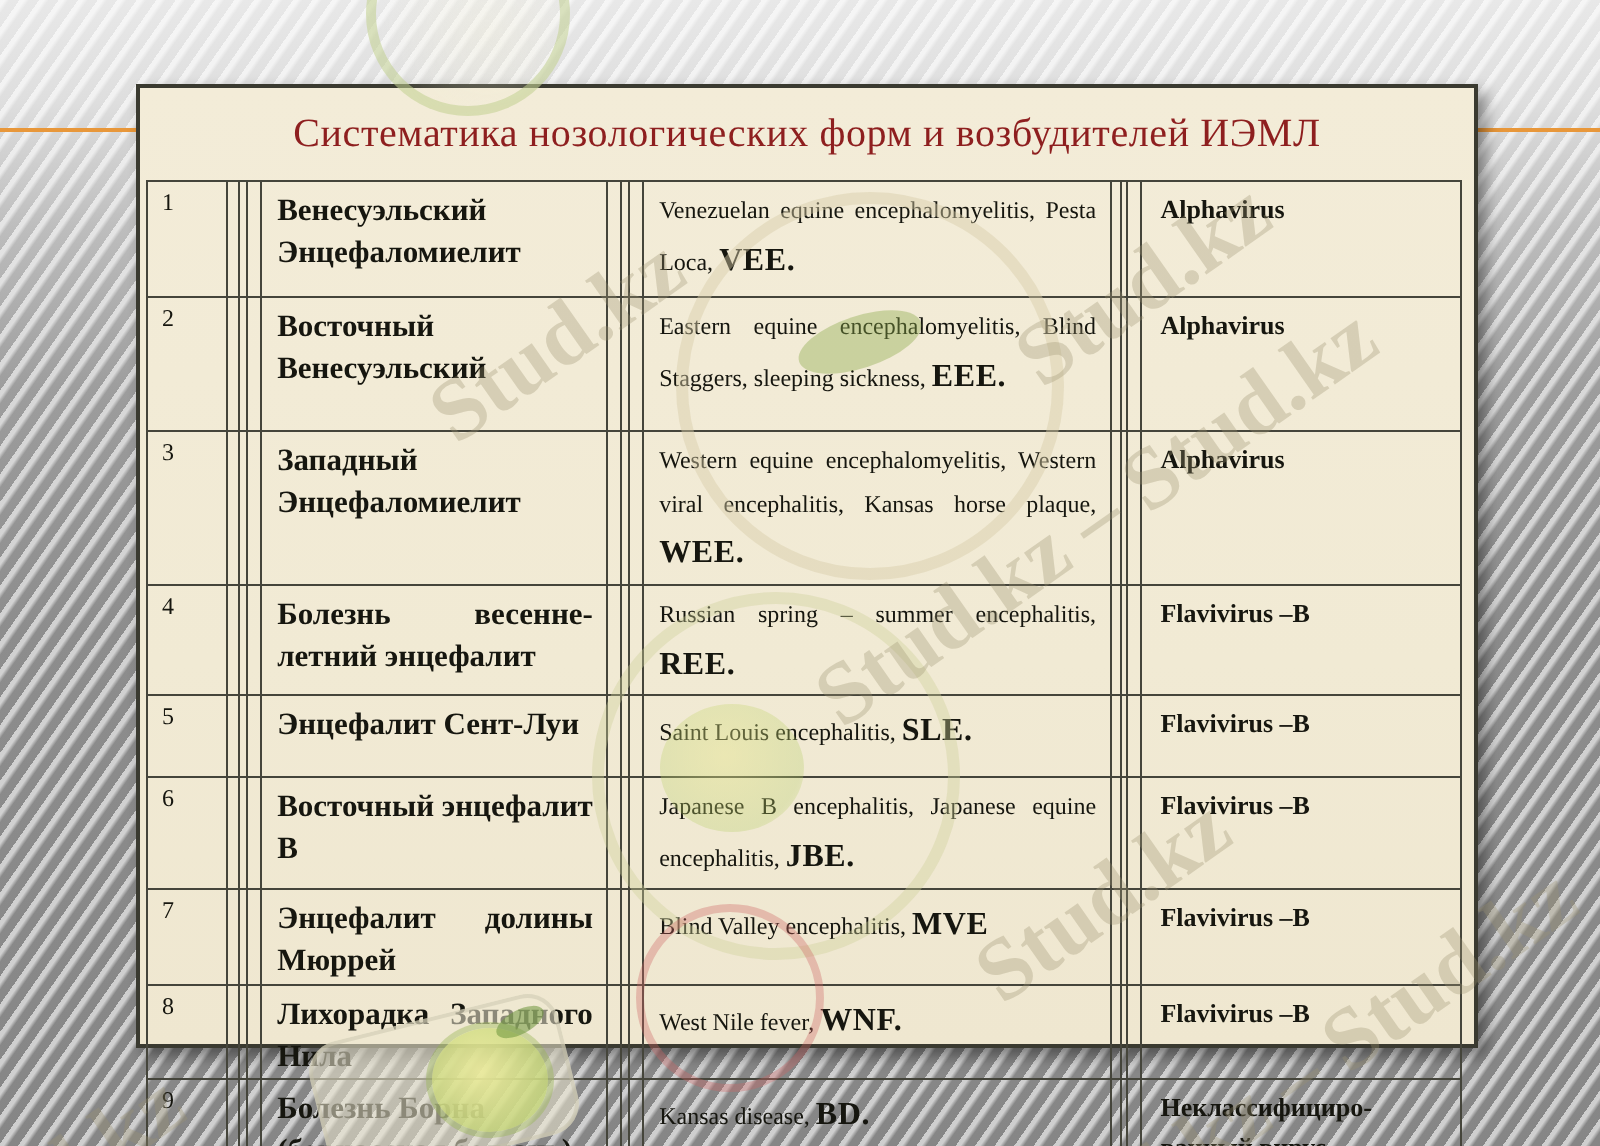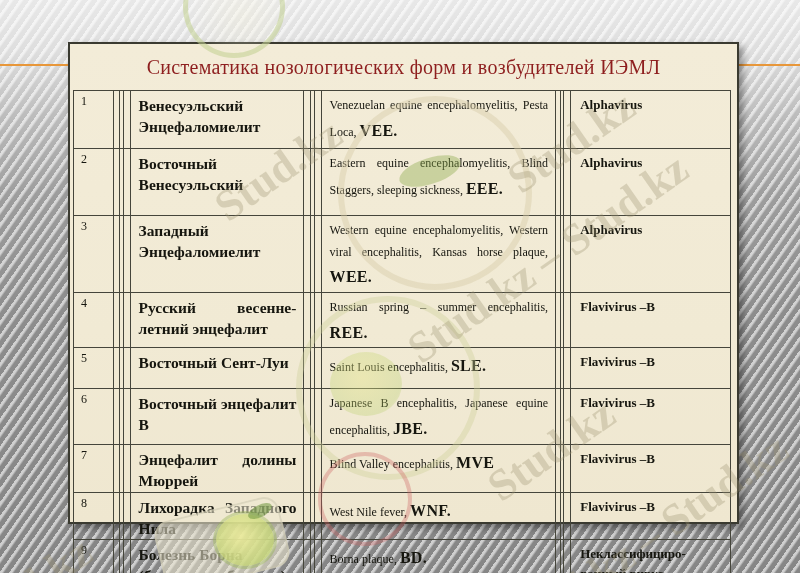--- a/index.html
+++ b/index.html
@@ -122,36 +122,36 @@
         <td class="sp"></td>
           <td class="sp"></td>
           <td class="sp"></td>
         <td class="virus">Alphavirus</td>
       </tr>
       <tr class="r4">
         <td class="num">4</td>
         <td class="sp"></td>
           <td class="sp"></td>
           <td class="sp"></td>
-        <td class="name justify">Русский весенне-летний энцефалит</td>
+        <td class="name justify">Болезнь весенне-летний энцефалит</td>
         <td class="sp"></td>
           <td class="sp"></td>
           <td class="sp"></td>
         <td class="eng"><span>Russian spring – summer encephalitis,</span> <span class="abbr">REE.</span></td>
         <td class="sp"></td>
           <td class="sp"></td>
           <td class="sp"></td>
         <td class="virus">Flavivirus –B</td>
       </tr>
       <tr class="r5">
         <td class="num">5</td>
         <td class="sp"></td>
           <td class="sp"></td>
           <td class="sp"></td>
-        <td class="name">Восточный Сент-Луи</td>
+        <td class="name">Энцефалит Сент-Луи</td>
         <td class="sp"></td>
           <td class="sp"></td>
           <td class="sp"></td>
         <td class="eng"><span>Saint Louis encephalitis,</span> <span class="abbr">SLE.</span></td>
         <td class="sp"></td>
           <td class="sp"></td>
           <td class="sp"></td>
         <td class="virus">Flavivirus –B</td>
       </tr>
       <tr class="r6">
@@ -201,21 +201,21 @@
       </tr>
       <tr class="r9">
         <td class="num">9</td>
         <td class="sp"></td>
           <td class="sp"></td>
           <td class="sp"></td>
         <td class="name">Болезнь Борна (борнасская болезнь)</td>
         <td class="sp"></td>
           <td class="sp"></td>
           <td class="sp"></td>
-        <td class="eng"><span>Borna plaque,</span> <span class="abbr">BD.</span></td>
+        <td class="eng"><span>Kansas disease,</span> <span class="abbr">BD.</span></td>
         <td class="sp"></td>
           <td class="sp"></td>
           <td class="sp"></td>
         <td class="virus">Неклассифициро- ванный вирус</td>
       </tr>
     </tbody>
   </table>
 </div>
 
 <div class="wm wm-circle c-top"></div>

